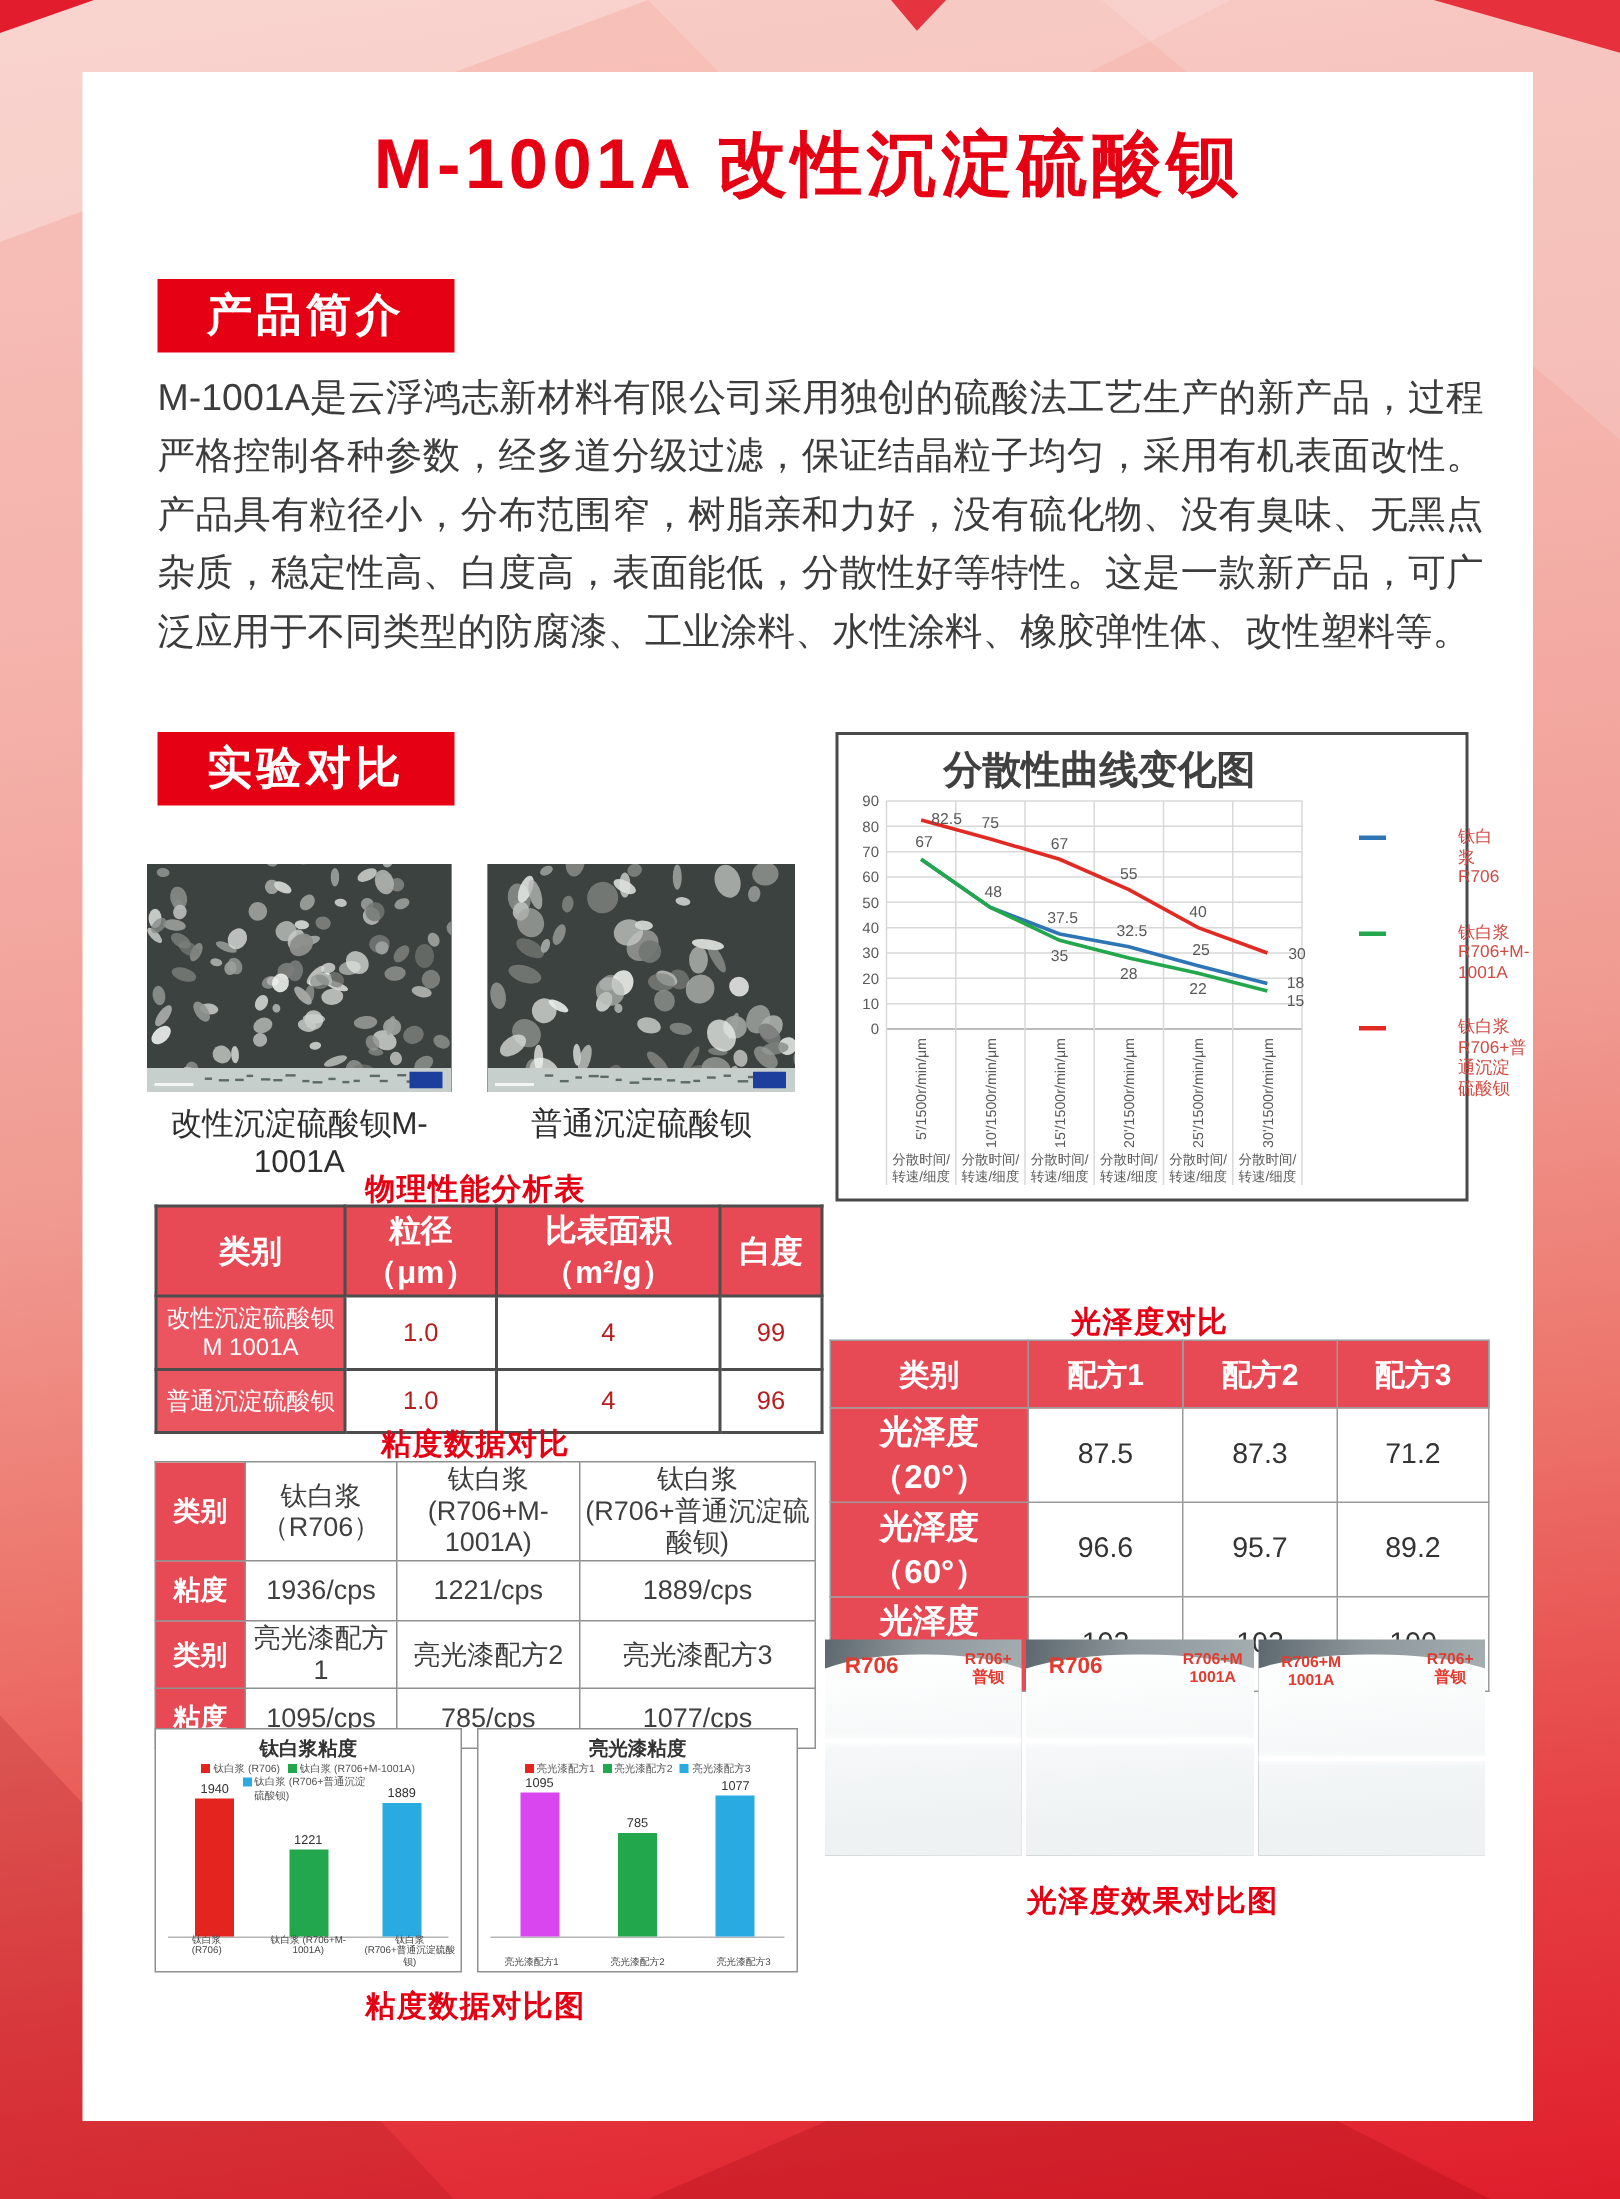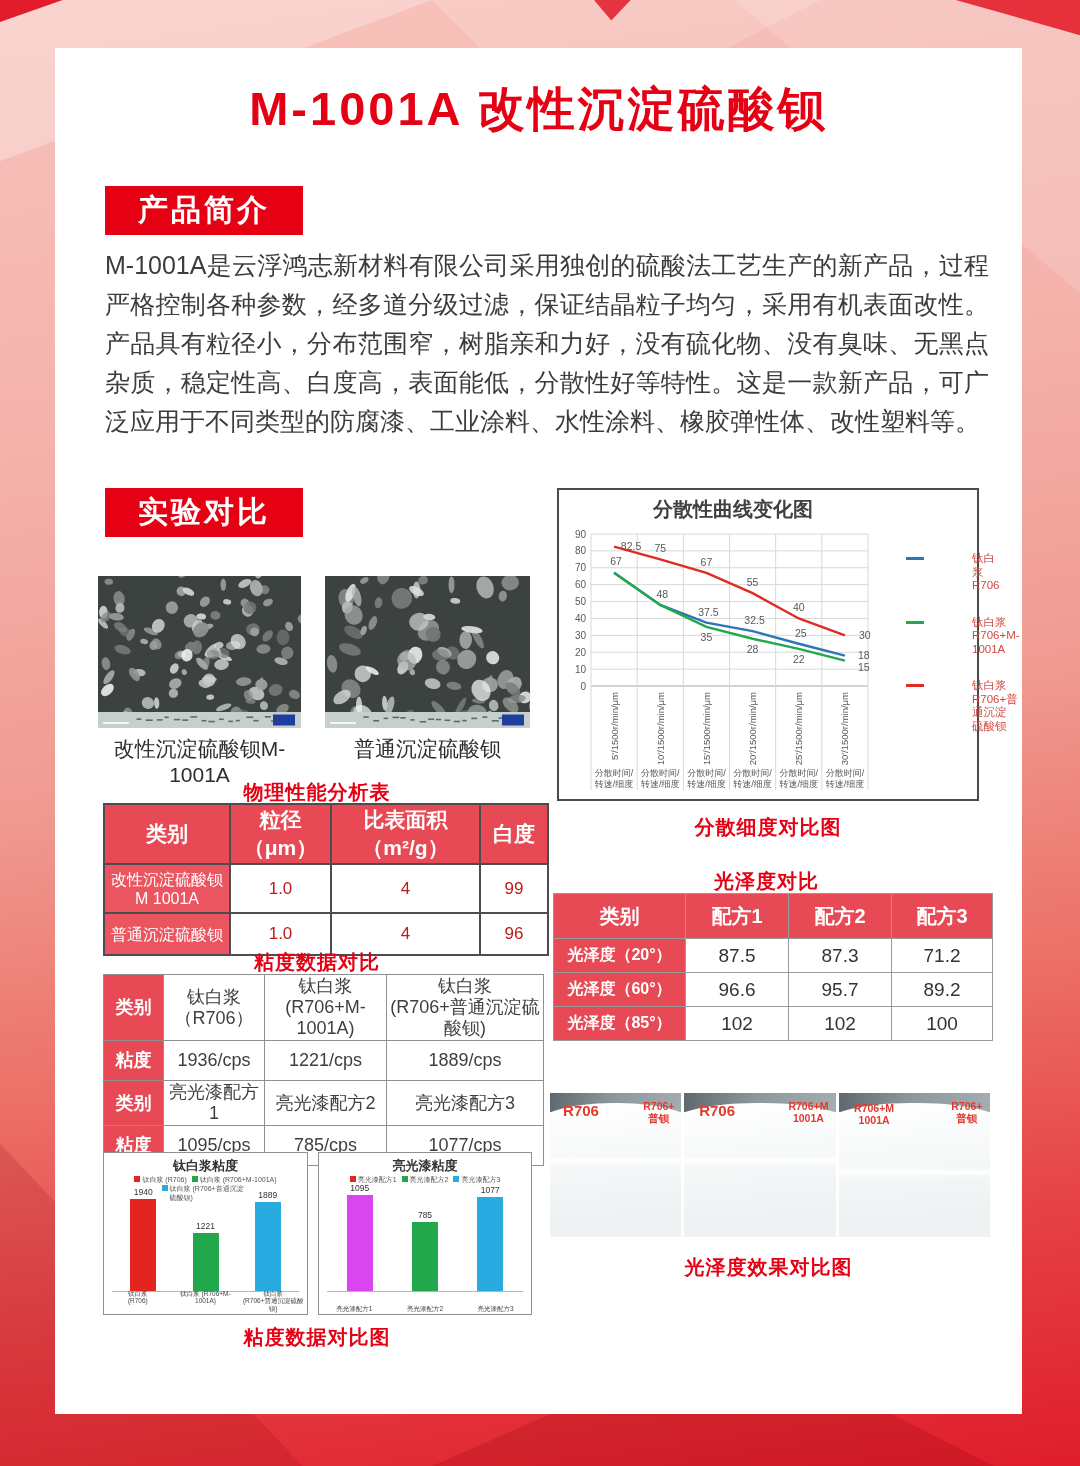--- a/index.html
+++ b/index.html
@@ -31,21 +31,21 @@
     color:#3c3c3c;text-align:justify;}
 
   .sem-fig{position:absolute;top:528px;margin:0;}
   #sem-left{left:43px;width:203px;} #sem-right{left:270px;width:205px;}
   .sem-img{width:100%;height:152px;position:relative;background:#3a403e;}
   .sem-img svg{display:block;}
   .sem-caption{margin-top:7px;text-align:center;font-size:21px;color:#2e2e2e;}
 
   .line-chart-box{position:absolute;left:502px;top:440px;width:422px;height:313px;border:2px solid #4a4a4a;
     background:#fff;box-sizing:border-box;}
-  .lc-title{position:absolute;top:6px;left:0;width:348px;text-align:center;font-weight:bold;font-size:20px;color:#404040;}
+  .lc-title{position:absolute;top:6px;left:0;width:348px;text-align:center;font-weight:bold;font-size:26px;color:#404040;}
   #line-svg{position:absolute;left:2px;top:36px;}
   .lc-legend{position:absolute;left:347px;top:62px;width:71px;}
   .lg-item{display:flex;align-items:flex-start;margin-bottom:23px;font-size:11.5px;color:#cf4a43;line-height:13.5px;gap:44px;}
   .lg-line{flex:0 0 18px;height:3px;margin:5px 4px 0 0;}
 
   .caption{position:absolute;font-size:20px;font-weight:bold;color:#e60014;text-align:center;letter-spacing:1px;}
   #cap-dispersion{left:502px;top:766px;width:422px;}
   #cap-physical{left:48px;top:731px;width:428px;}
   #cap-viscosity{left:48px;top:901px;width:428px;}
   #cap-gloss{left:498px;top:820px;width:427px;}
@@ -60,21 +60,21 @@
   #physical-table .lab{background:#ea5560;color:#fff;font-size:16px;line-height:19px;}
   #physical-table .val{font-size:17px;color:#b91c1c;}
 
   #viscosity-table{left:48px;top:926px;width:428px;}
   #viscosity-table td{border:1.5px solid #8f8f8f;color:#3f3f3f;font-size:18px;line-height:21px;}
   #viscosity-table .lab{background:#e84a55;color:#fff;font-weight:bold;font-size:18px;}
 
   #gloss-table{left:498px;top:845px;width:427px;}
   #gloss-table td{border:1.5px solid #9a9a9a;}
   #gloss-table .hd{background:#e84a55;color:#fff;font-weight:bold;font-size:20px;height:42px;}
-  #gloss-table .lab{background:#e84a55;color:#fff;font-weight:bold;font-size:16px;height:35px;}
+  #gloss-table .lab{background:#e84a55;color:#fff;font-weight:bold;font-size:22px;height:35px;}
   #gloss-table .val{font-size:19px;color:#333;}
 
   #gloss-photos{position:absolute;left:495px;top:1045px;width:437px;height:144px;display:flex;gap:3px;}
   .photo{position:relative;overflow:hidden;background:linear-gradient(100deg,#5d686e,#8d979b 40%,#aab3b6);}
   .pcard{position:absolute;left:-14%;right:-14%;top:7%;height:110%;
     background:linear-gradient(175deg,#ffffff,#eef2f3 70%);border-radius:48% 48% 0 0 / 16% 16% 0 0;}
   .shine{position:absolute;left:0;right:0;top:46%;height:3px;background:rgba(255,255,255,.98);
     box-shadow:0 0 5px 1px rgba(255,255,255,.9);}
   .photo:nth-child(3) .shine{top:54%;}
   .plabel{position:absolute;color:#e23a2e;font-weight:bold;white-space:pre-line;text-align:center;}
@@ -575,21 +575,20 @@
           <div class="lg-item">
             <span class="lg-line" style="background: rgb(34, 167, 76);"></span>
             <span>钛白浆 R706+M-1001A</span>
           </div>
           <div class="lg-item">
             <span class="lg-line" style="background: rgb(224, 42, 34);"></span>
             <span>钛白浆 R706+普通沉淀硫酸钡</span>
           </div>
         </div>
     </div>
-    <div class="caption" id="cap-dispersion">分散细度对比图</div>
 
     <div class="caption" id="cap-physical">物理性能分析表</div>
     <table id="physical-table">
         <tbody>
           <tr>
             <td class="hd" style="width: 122px; height: 45px;">类别</td>
             <td class="hd" style="width: 97px; height: 45px;">粒径（μm）</td>
             <td class="hd" style="width: 145px; height: 45px;">比表面积（m²/g）</td>
             <td class="hd" style="width: 64px; height: 45px;">白度</td>
           </tr>

